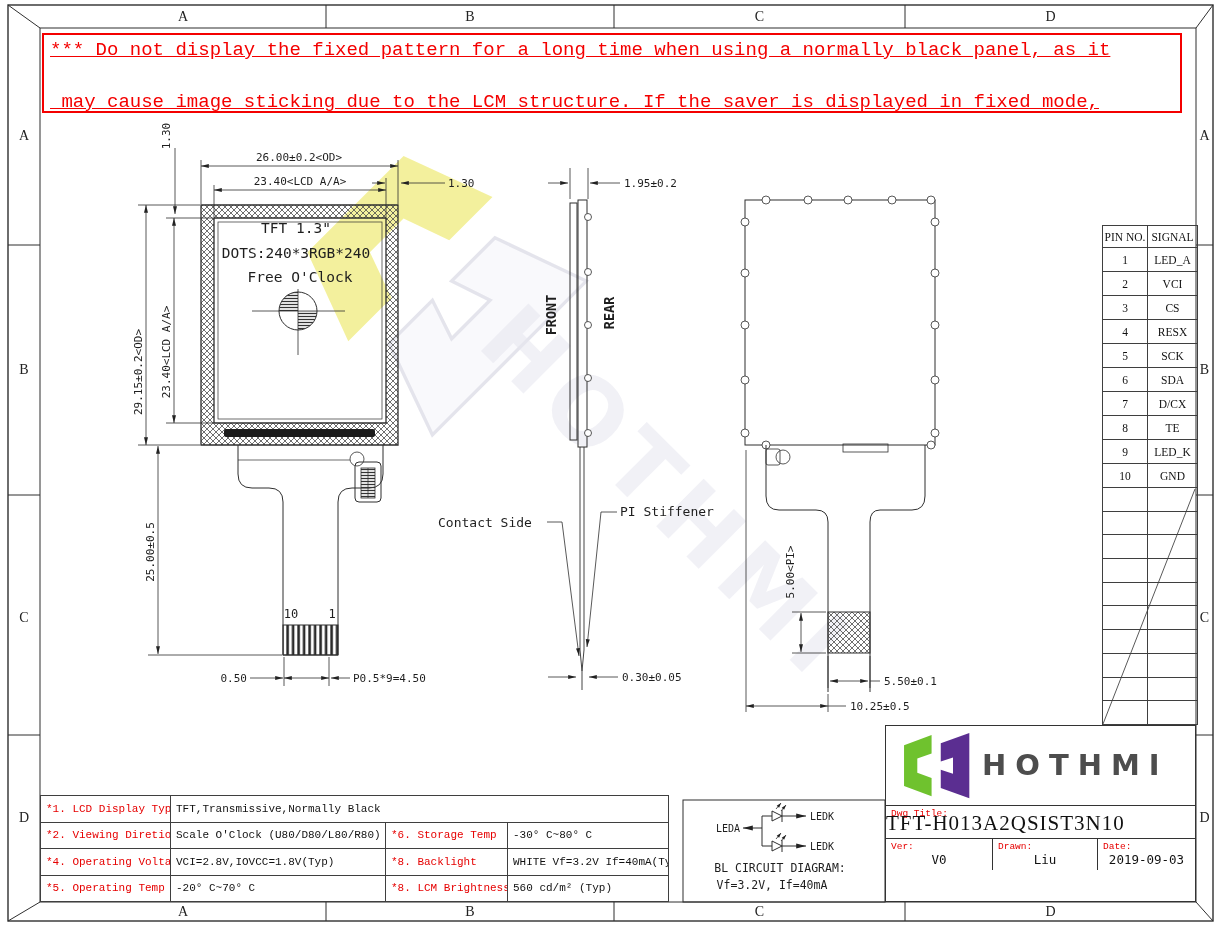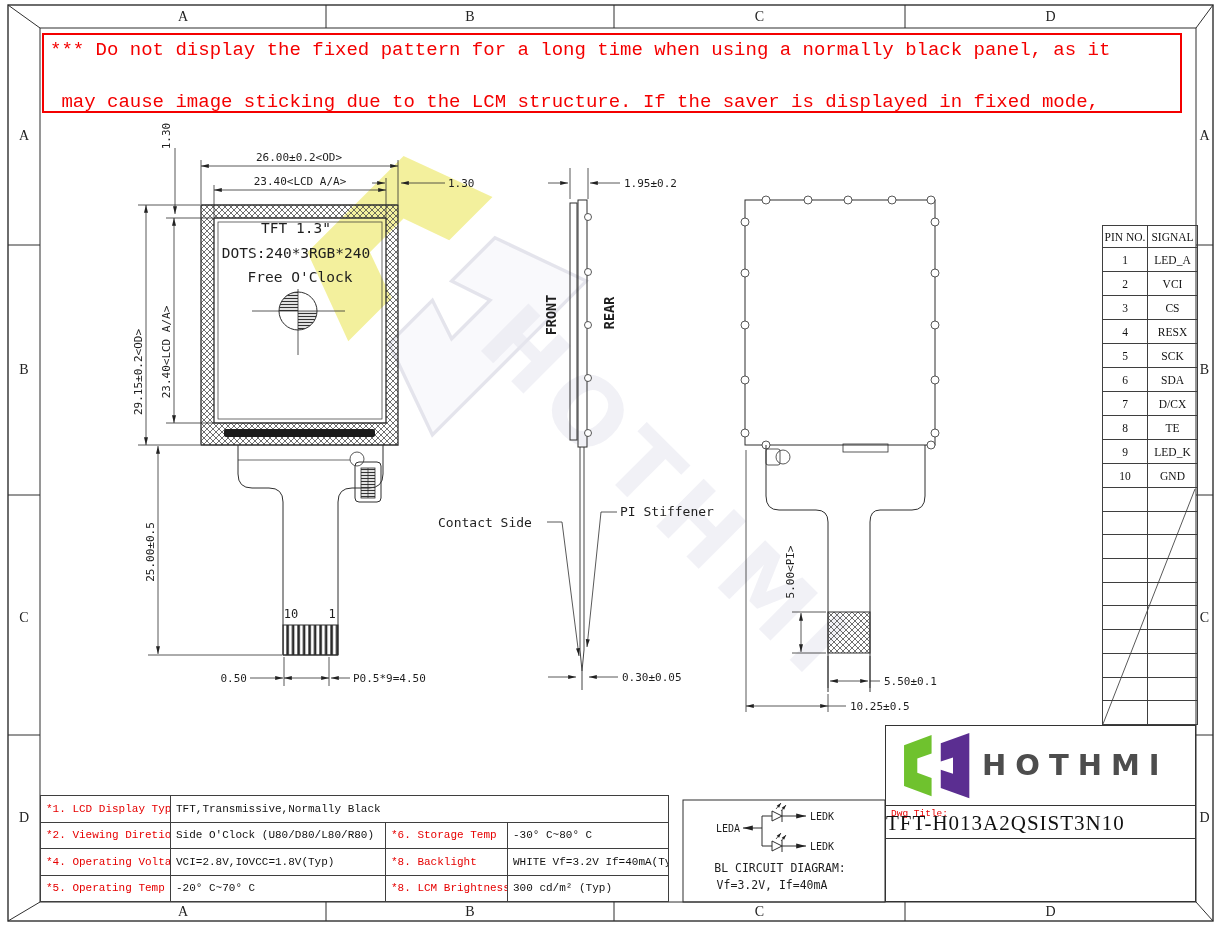--- a/index.html
+++ b/index.html
@@ -6,21 +6,21 @@
   #sheet{position:relative;width:1221px;height:927px;background:#ffffff;overflow:hidden;
          font-family:"DejaVu Sans Mono",monospace;}
   svg{display:block;}
   #linework{position:absolute;left:0;top:0;z-index:1;pointer-events:none;}
   .overlay{z-index:2;border-radius:18px;}
   
   .gl{position:absolute;z-index:2;font:14px "Liberation Serif",serif;color:#222;text-align:center;}
   
   #warnbox{position:absolute;left:42px;top:33px;width:1140px;height:80px;z-index:2;
            border:2px solid #f40000;color:#f40000;font-family:"Liberation Mono",monospace;
-           font-size:19px;line-height:26px;white-space:pre;padding-top:2px;padding-left:6px;box-sizing:border-box;}
+           font-size:19px;line-height:26px;white-space:pre;padding-top:2px;padding-left:6px;box-sizing:border-box;text-decoration:underline;}
   
   #pintable{position:absolute;left:1102px;top:225px;width:95px;z-index:2;border-collapse:collapse;
             table-layout:fixed;font:11.5px "Liberation Serif",serif;color:#111;}
   #pintable td,#pintable th{border:1px solid #3f3f3f;text-align:center;padding:0;font-weight:normal;overflow:hidden;}
   #pintable .hr{height:22px;}
   #pintable .dr{height:24px;}
   #pintable .er{height:23.7px;}
   
   #spectable{position:absolute;left:40px;top:795px;width:628px;height:107px;z-index:2;
              border-collapse:collapse;table-layout:fixed;font:11px "Liberation Mono",monospace;color:#111;}
@@ -364,35 +364,35 @@
         <col style="width:122px">
         <col style="width:161px">
       </colgroup>
     <tbody>
         <tr>
       <td class="k">*1. LCD Display Type</td>
       <td colspan="3">TFT,Transmissive,Normally Black</td>
     </tr>
     <tr>
       <td class="k">*2. Viewing Diretion</td>
-      <td>Side O'Clock (U80/D80/L80/R80)</td>
+      <td>Scale O'Clock (U80/D80/L80/R80)</td>
       <td class="k">*6. Storage Temp</td>
       <td>-30° C~80° C</td>
     </tr>
     <tr>
       <td class="k">*4. Operating Voltage</td>
       <td>VCI=2.8V,IOVCC=1.8V(Typ)</td>
       <td class="k">*8. Backlight</td>
       <td>WHITE Vf=3.2V If=40mA(Typ)</td>
     </tr>
     <tr>
       <td class="k">*5. Operating Temp</td>
       <td>-20° C~70° C</td>
       <td class="k">*8. LCM Brightness</td>
-      <td>300 cd/m² (Typ)</td>
+      <td>560 cd/m² (Typ)</td>
     </tr>
   </tbody>
     </table>
 
   <div id="titleblock">
 
     <div class="tb-row" style="height:80px;">
       <svg width="309" height="79">
         <g transform="translate(16,6) scale(1.02)">
           <path d="M2,13 L29,3 L29,21 L15,26 L15,40 L29,45 L29,63 L2,53 Z" fill="#6fc22e"></path>
@@ -401,15 +401,29 @@
       </svg>
       <span id="brandtext">HOTHMI</span>
     </div>
 
     <div class="tb-row" style="height:33px;">
       <span class="tb-label">Dwg Title:</span>
       <div id="dwgtitle">TFT-H013A2QSIST3N10</div>
     </div>
 
 
+    <div class="tb-row" style="height:31px;border-bottom:none;">
+      <div class="tb-cell" style="left:0;width:107px;">
+        <span class="tb-label">Ver:</span>
+        <div class="tb-value">V0</div>
+      </div>
+      <div class="tb-cell" style="left:107px;width:105px;">
+        <span class="tb-label">Drawn:</span>
+        <div class="tb-value">Liu</div>
+      </div>
+      <div class="tb-cell" style="left:212px;width:97px;border-right:none;">
+        <span class="tb-label">Date:</span>
+        <div class="tb-value">2019-09-03</div>
+      </div>
+    </div>
   </div>
 
 </div>
 
 </body></html>

